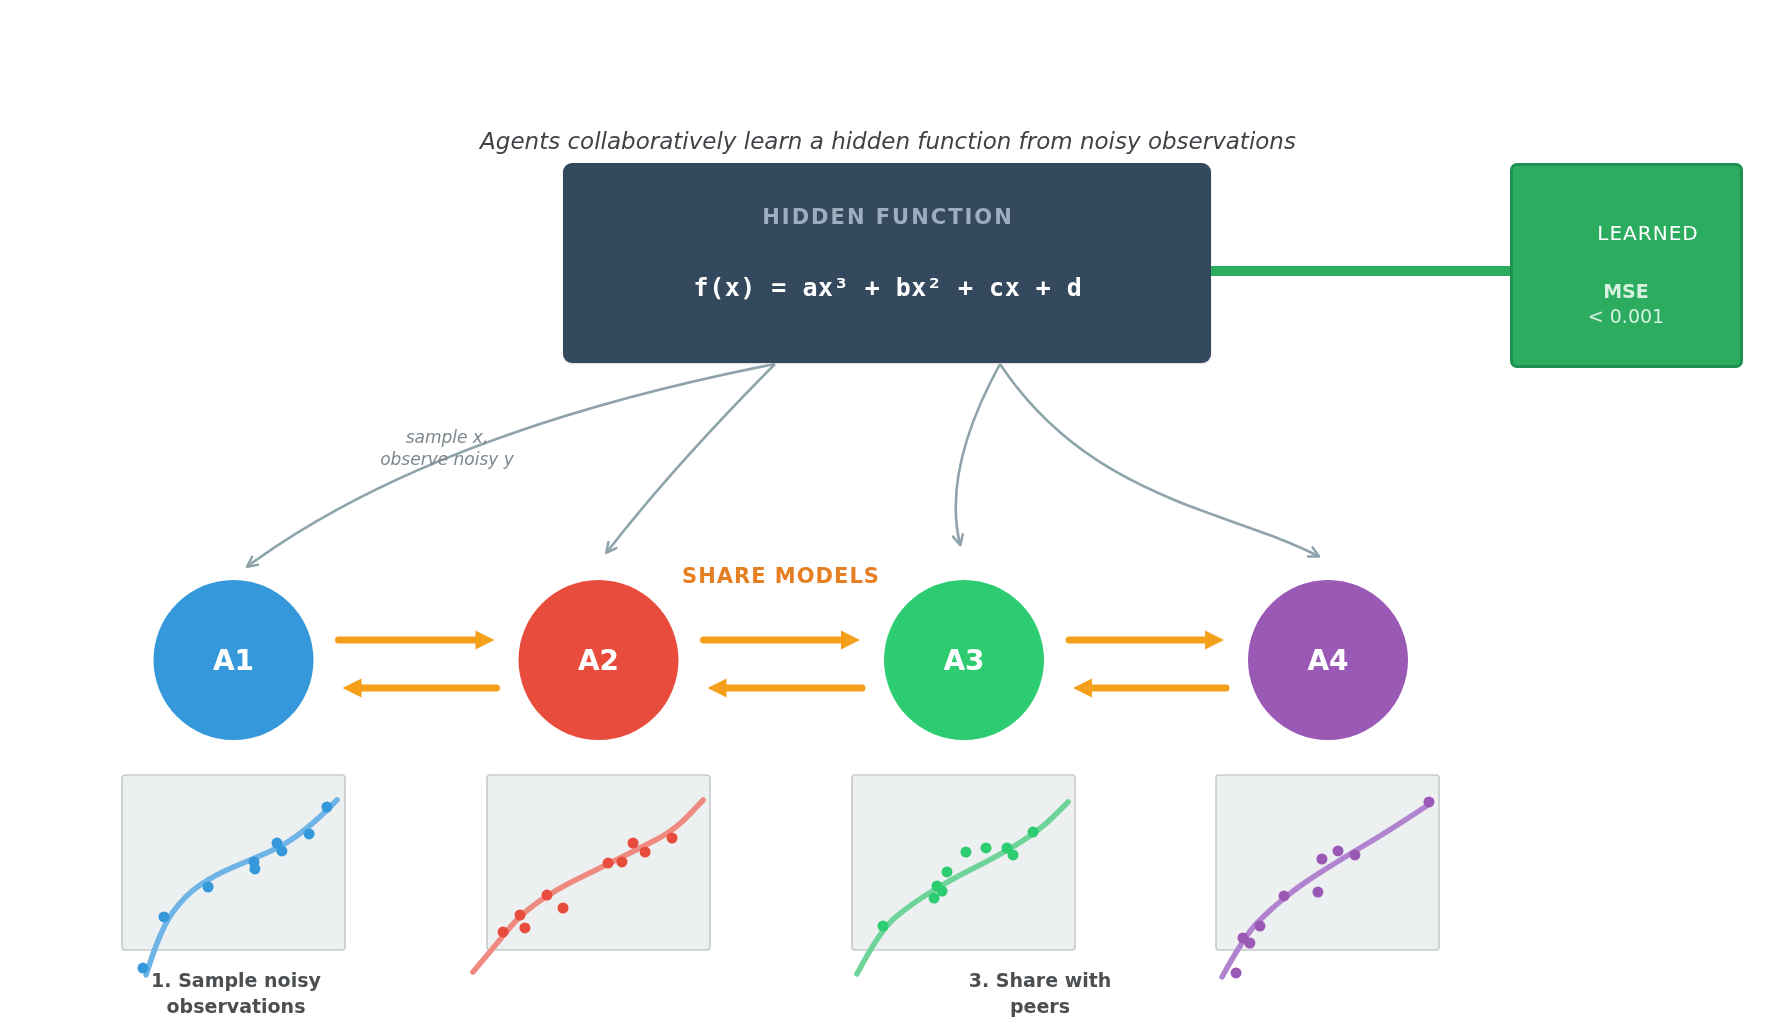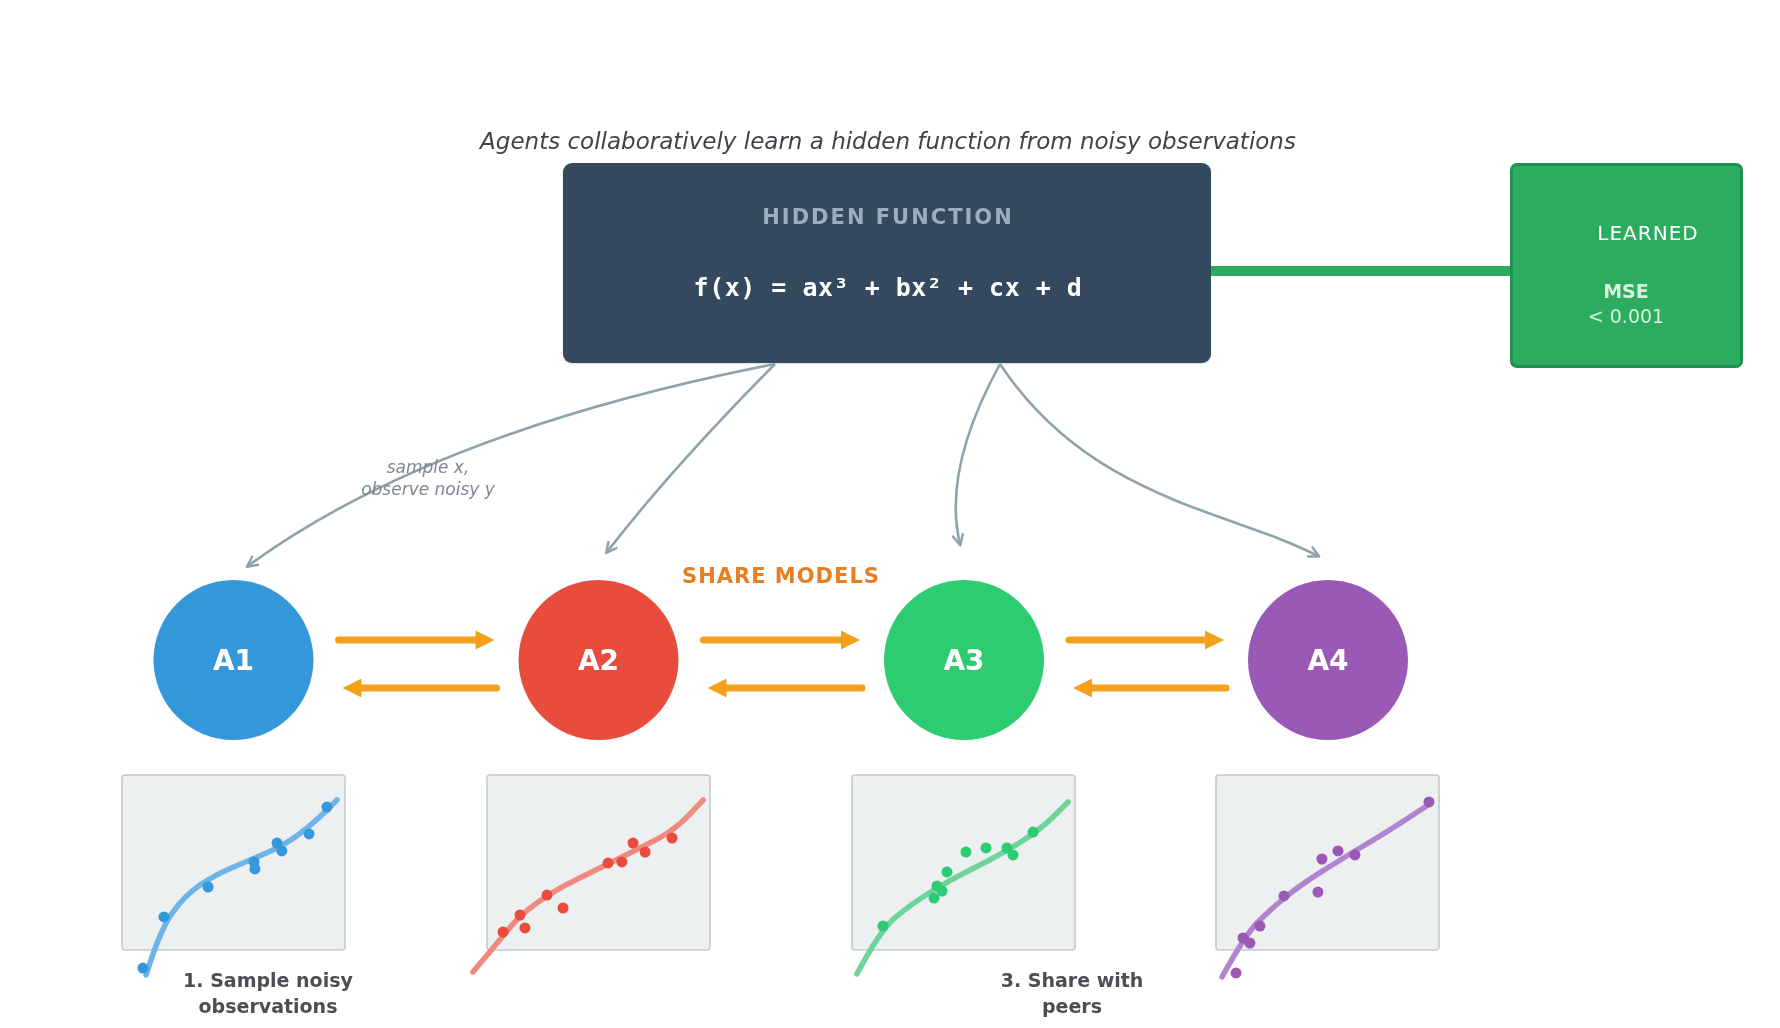--- a/index.html
+++ b/index.html
@@ -29,30 +29,30 @@
     font-family:"DejaVu Sans Mono","Liberation Mono",monospace;letter-spacing:.5px;
   }
   .learned-box{
     left:1510px;top:163px;width:233px;height:205px;background:#2bac5e;
     border:3px solid #1e9150;border-radius:7px;box-sizing:border-box;
   }
   .lb-label{left:1626px;top:223px;font-size:20px;font-weight:normal;color:#ffffff;letter-spacing:1px;line-height:1;margin-left:22px;}
   .lb-metric{left:1626px;top:282px;font-size:19px;font-weight:bold;color:#d7f1e0;line-height:1;}
   .lb-value{left:1626px;top:307px;font-size:19px;font-weight:normal;color:#d7f1e0;line-height:1;}
   .sample-note{
-    left:428px;top:427px;font-size:17px;font-style:italic;color:#7d878d;
-    line-height:21.5px;text-align:center;margin-top:30px;
+    left:447px;top:427px;font-size:17px;font-style:italic;color:#7d878d;
+    line-height:21.5px;text-align:center;
   }
   .share-label{
     left:781px;top:566px;font-size:21px;font-weight:bold;color:#e67e22;
     letter-spacing:1px;line-height:1;
   }
   .caption{
     top:967px;font-size:19px;font-weight:bold;color:#4b4f52;
-    line-height:26px;text-align:center;margin-left:32px;
+    line-height:26px;text-align:center;
   }
   svg#diagram{position:absolute;left:0;top:0;}
 </style>
 </head>
 <body>
 
 <div class="stage">
 
   <div class="abs cx subtitle">Agents collaboratively learn a hidden function from noisy observations</div>
 

